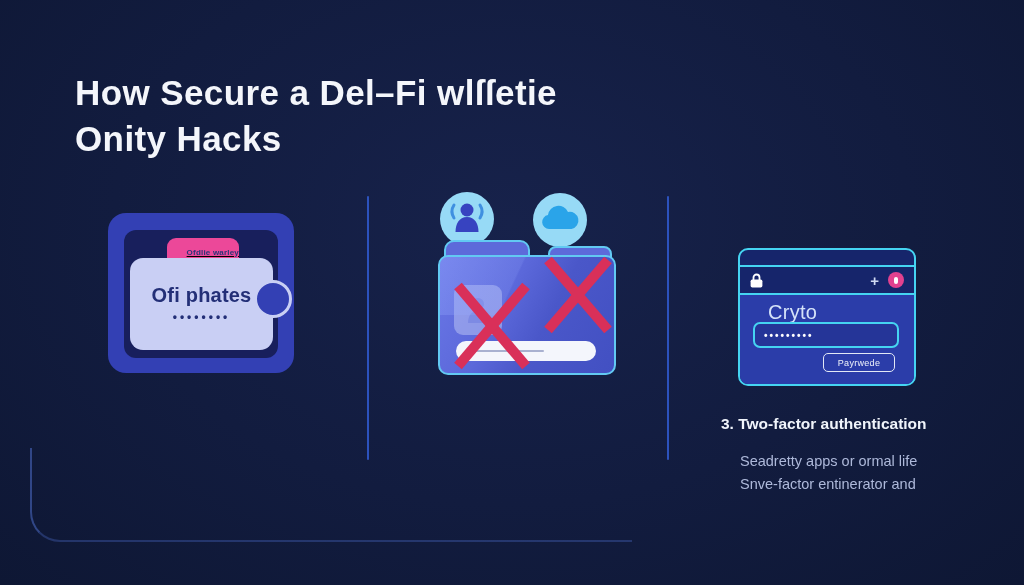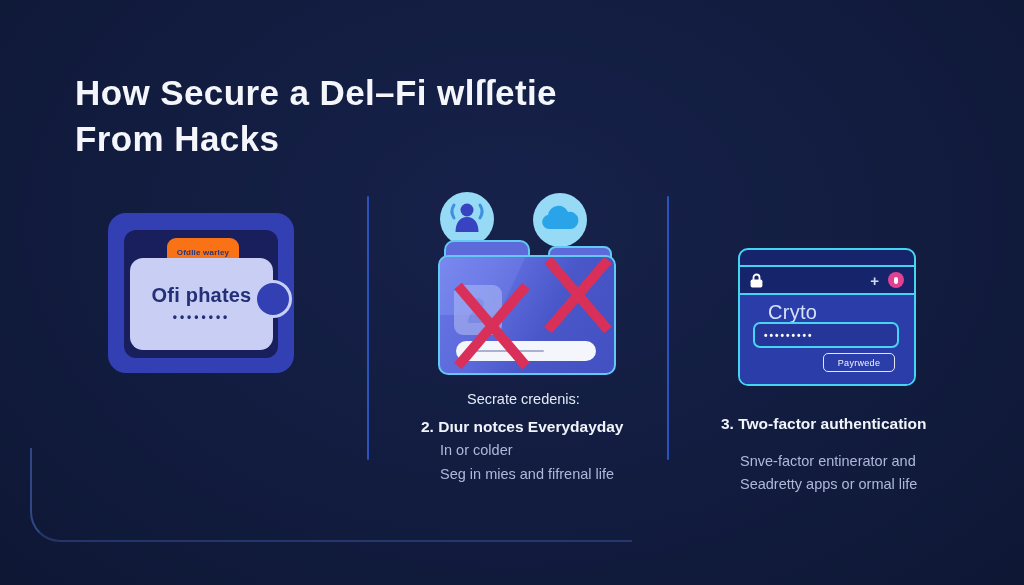--- a/index.html
+++ b/index.html
@@ -22,21 +22,21 @@
   
   .divider{position:absolute;top:196px;width:2px;height:264px;background:#2c52bd;border-radius:2px;}
   .d1{left:367px;} .d2{left:667px;}
 
   
   .wallet-outer{position:absolute;left:108px;top:213px;width:186px;height:160px;
     background:#3340b4;border-radius:18px;}
   .wallet-inner{position:absolute;left:16px;top:17px;width:154px;height:128px;
     background:#181f5c;border-radius:12px;}
   .wallet-tab{position:absolute;left:59px;top:25px;width:72px;height:28px;
-    background:#f97316;border-radius:9px 9px 0 0;display:flex;align-items:center;justify-content:center;}
+    background:#ec4899;border-radius:9px 9px 0 0;display:flex;align-items:center;justify-content:flex-end;text-decoration:underline;}
   .wallet-tab span{font-size:8px;color:#2a3578;font-weight:700;letter-spacing:0.2px;}
   .wallet-card{position:absolute;left:22px;top:45px;width:143px;height:92px;
     background:#c9cff4;border-radius:13px;display:flex;flex-direction:column;
     align-items:center;justify-content:center;}
   .wallet-title{font-size:20px;font-weight:700;color:#232f77;letter-spacing:0.2px;}
   .wallet-dots{font-size:12px;font-weight:700;color:#232f77;letter-spacing:3px;margin-top:3px;}
   .wallet-button{position:absolute;left:146px;top:67px;width:32px;height:32px;border-radius:50%;
     background:#3340b4;border:3px solid #c9cff4;}
 
   
@@ -93,21 +93,21 @@
 </style>
 </head>
 <body>
 
 <div class="canvas">
 
   <div class="corner-line"></div>
 
   <h1 class="title">
     <span>How Secure a Del–Fi wlſſetie</span>
-    <span>From Hacks</span>
+    <span>Onity Hacks</span>
   </h1>
 
   <div class="divider d1"></div>
   <div class="divider d2"></div>
 
   <div class="wallet-outer">
     <div class="wallet-inner"></div>
     <div class="wallet-tab">
       <span>Ofdlie warley</span>
     </div>
@@ -172,26 +172,20 @@
     <div class="panel">
       <div class="panel-label">Cryto</div>
       <div class="pwd-input">
         <span class="pwd-dots">•••••••••</span>
       </div>
       <div class="pwd-button">Payrwede</div>
     </div>
   </div>
 
 
-  <div class="caption cap2">
-    <span class="intro">Secrate credenis:</span>
-    <span class="heading"><span>2.</span> <span>Dıur notces Everydayday</span></span>
-    <span class="indent">In or colder</span>
-    <span class="indent">Seg in mies and fifrenal life</span>
-  </div>
 
   <div class="caption cap3">
     <span class="heading"><span>3.</span> <span>Two-factor authentication</span></span>
+    <span class="indent">Seadretty apps or ormal life</span>
     <span class="indent">Snve-factor entinerator and</span>
-    <span class="indent">Seadretty apps or ormal life</span>
   </div>
 
 </div>
 
 </body></html>

